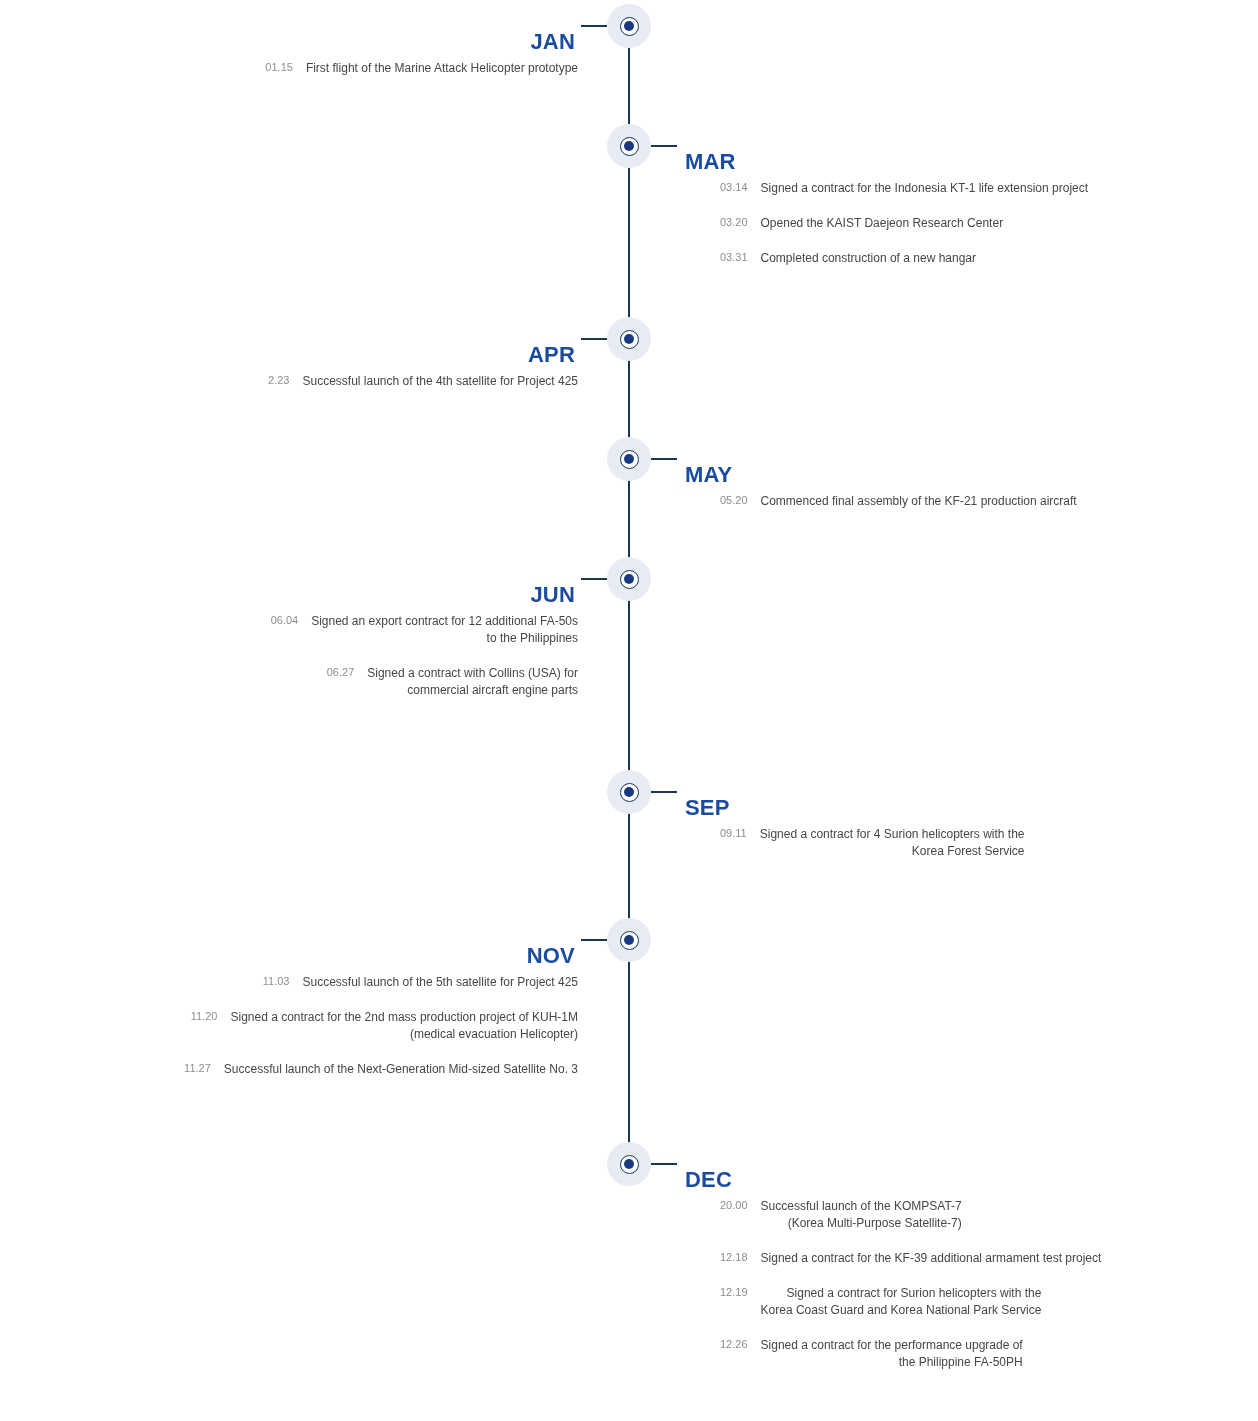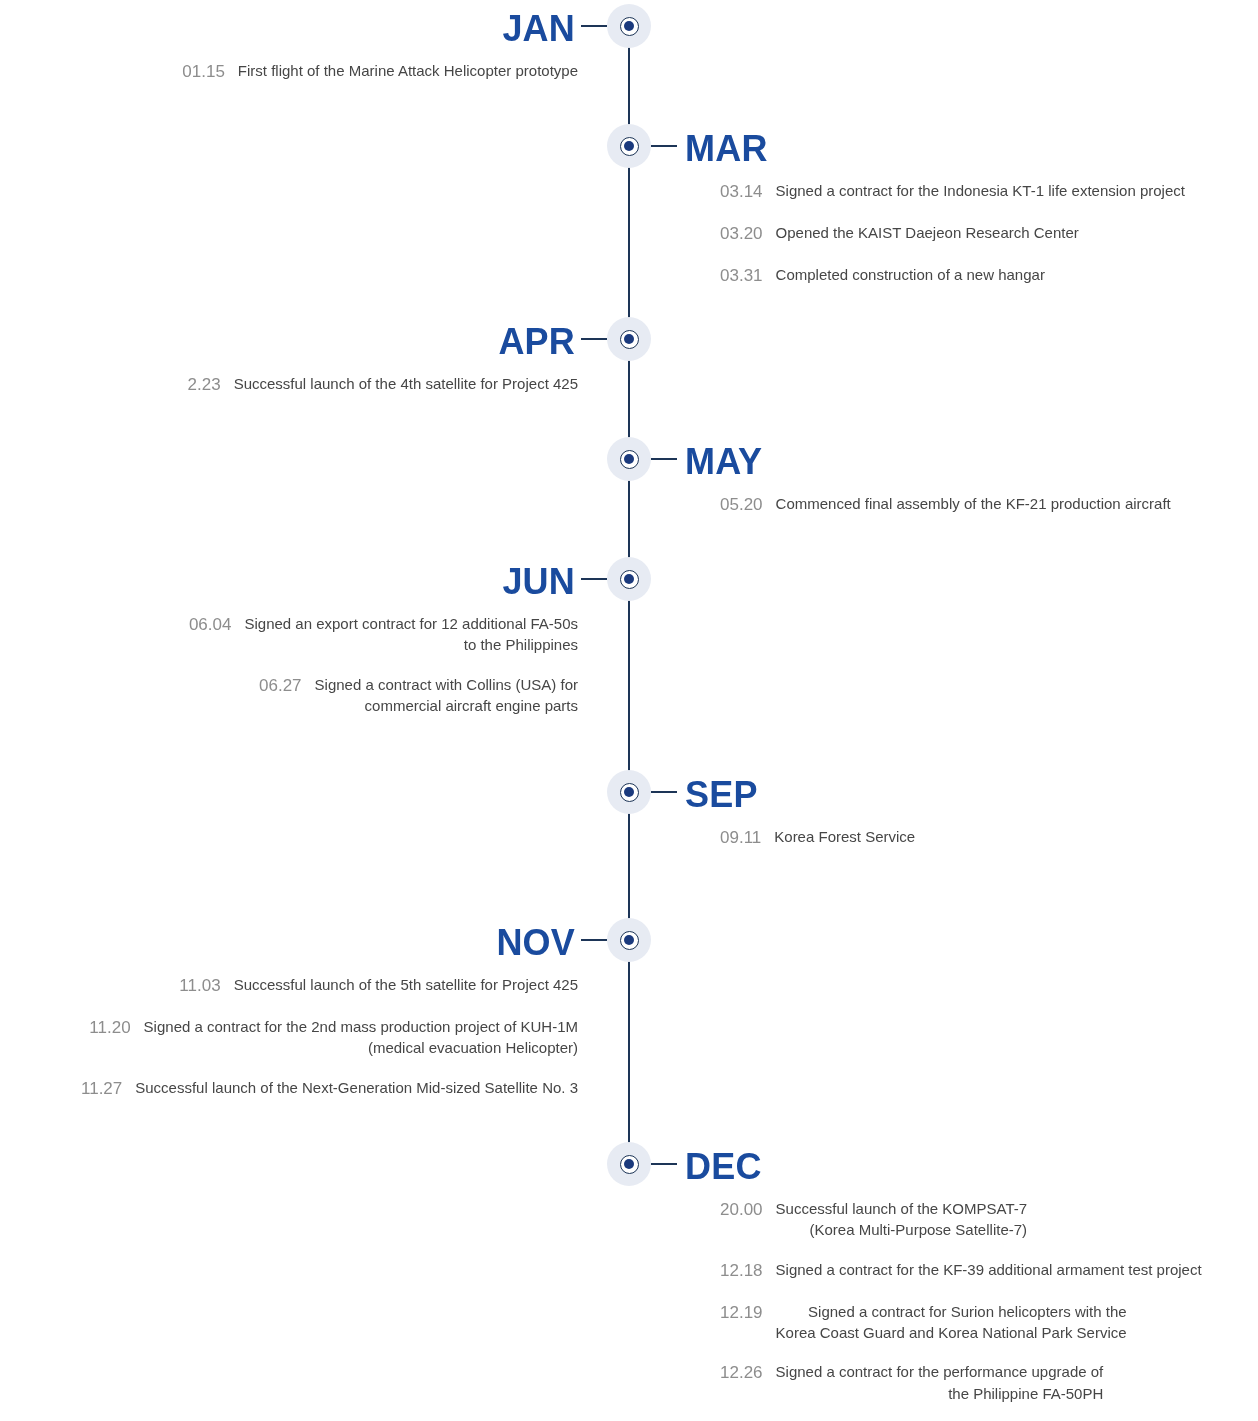--- a/index.html
+++ b/index.html
@@ -75,26 +75,27 @@
     width: 26px;
     height: 2px;
     background: #1d3557;
   }
   .conn-right { left: 651px; }
   .conn-left  { left: 581px; }
 
   
   .month-name {
     position: absolute;
-    font-size: 36px;
+    font-size: 22px;
     font-weight: bold;
     color: #1a4b9e;
     letter-spacing: 0.2px;
     line-height: 1;
     white-space: nowrap;
+    margin-top: 20px;
   }
   .mn-right { left: 685px; text-align: left; }
   .mn-left  { right: 683px; text-align: right; }
 
   
   .events {
     position: absolute;
     font-size: 17.5px;
     color: #464646;
   }
@@ -104,30 +105,30 @@
   .event {
     display: flex;
     margin-bottom: 18px;
     line-height: 1.42;
   }
   .events-right .event { flex-direction: row; }
   .events-left  .event { flex-direction: row; justify-content: flex-end; }
 
   .ev-date {
     color: #8d8d8d;
-    font-size: 17px;
+    font-size: 11px;
     white-space: nowrap;
     flex: 0 0 auto;
   }
   .events-right .ev-date { margin-right: 13px; }
   .events-left  .ev-date { margin-right: 13px; order: 0; }
 
   .ev-text {
     color: #464646;
-    font-size: 15px;
+    font-size: 12px;
     flex: 0 1 auto;
   }
   .events-left .ev-text { text-align: right; }
   .ev-line { display: block; }
 </style>
 </head>
 <body>
 
 <div id="timeline">
   <div class="spine"></div>
@@ -241,20 +242,21 @@
         <div class="ring">
           <div class="dot"></div>
         </div>
       </div>
       <div class="connector conn-right" style="top: 21px;"></div>
       <div class="month-name mn-right" style="top: 7px;">SEP</div>
       <div class="events events-right" style="top: 56px;">
         <div class="event">
           <span class="ev-date">09.11</span>
           <span class="ev-text">
+            <span class="ev-line">Signed a contract for 4 Surion helicopters with the</span>
             <span class="ev-line">Korea Forest Service</span>
           </span>
         </div>
       </div>
     </div>
     <div class="month-block" style="top: 918px;">
       <div class="marker" style="top: 0px;">
         <div class="ring">
           <div class="dot"></div>
         </div>

